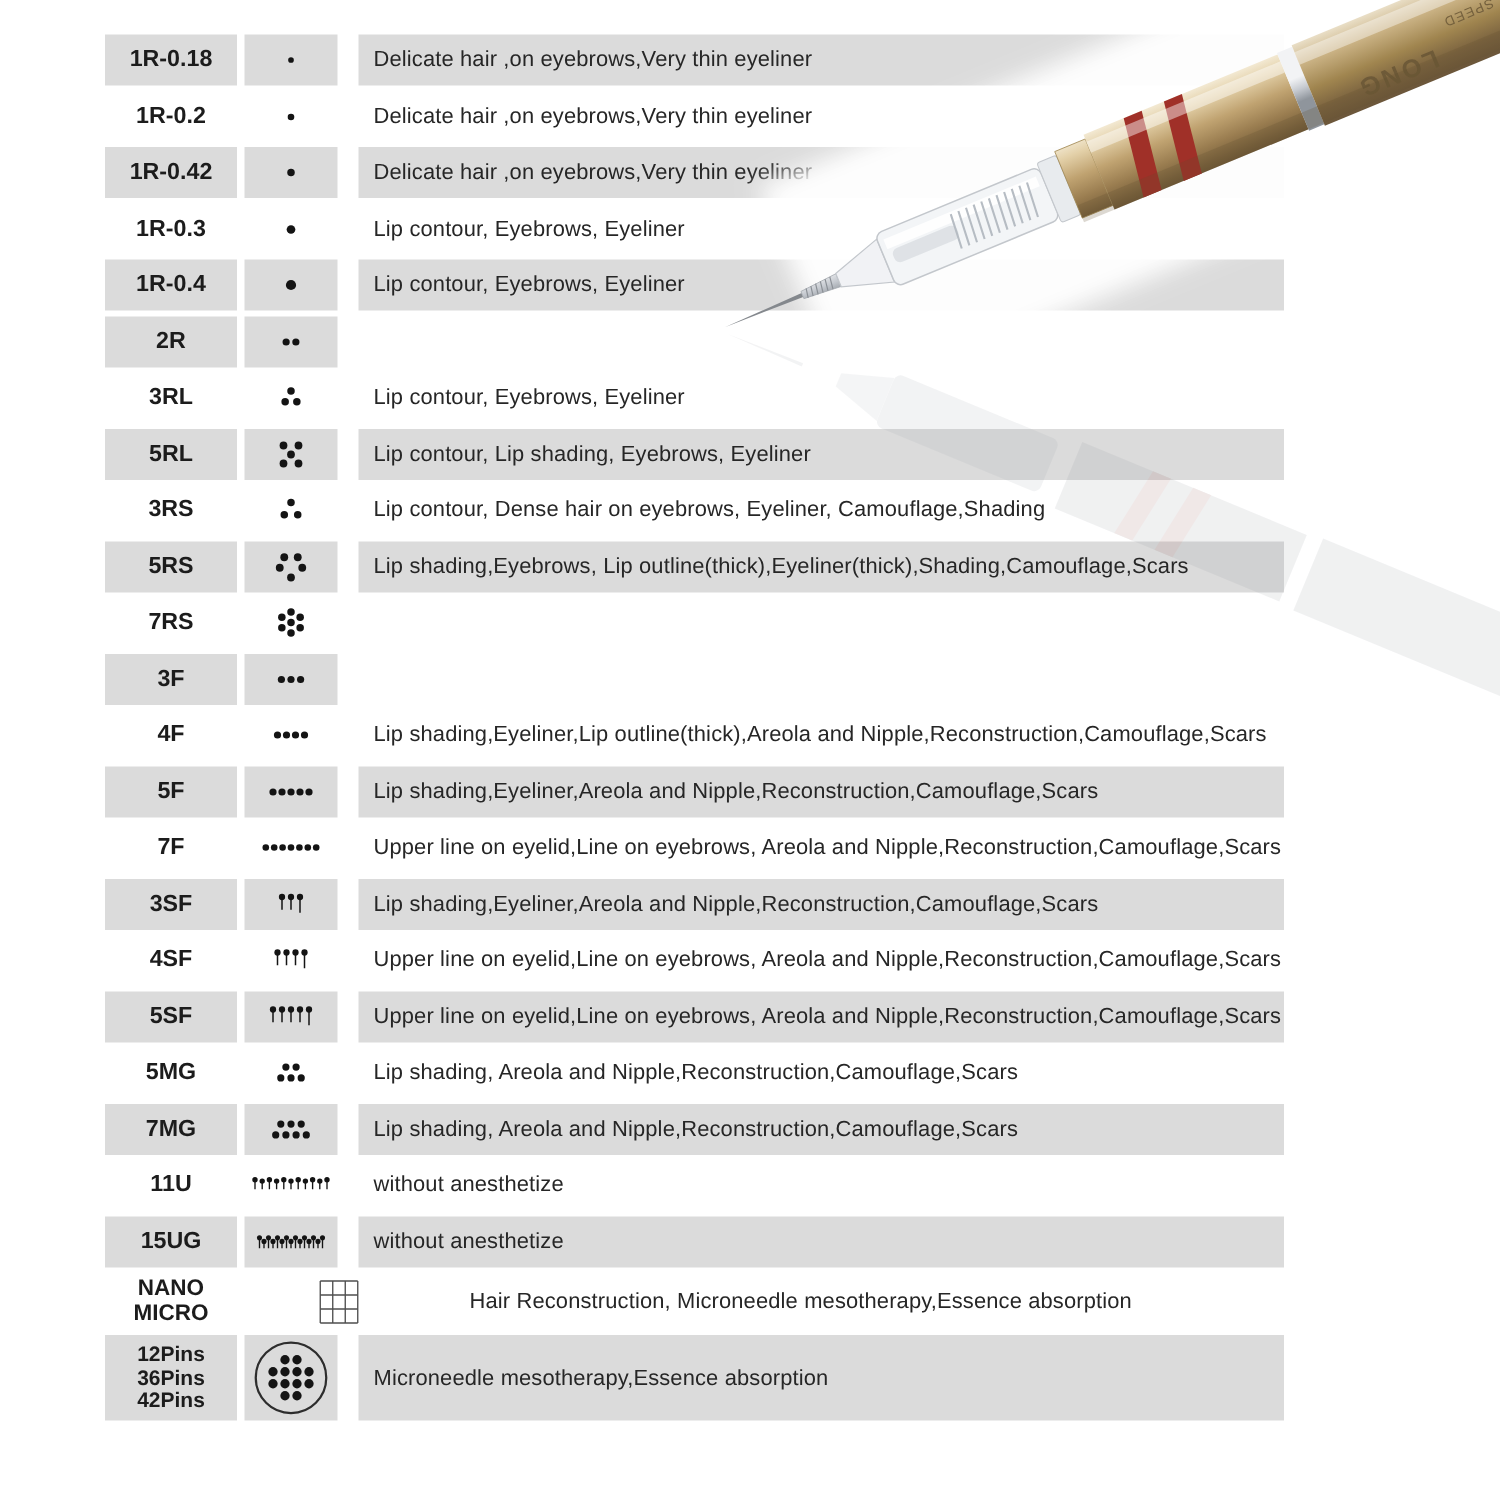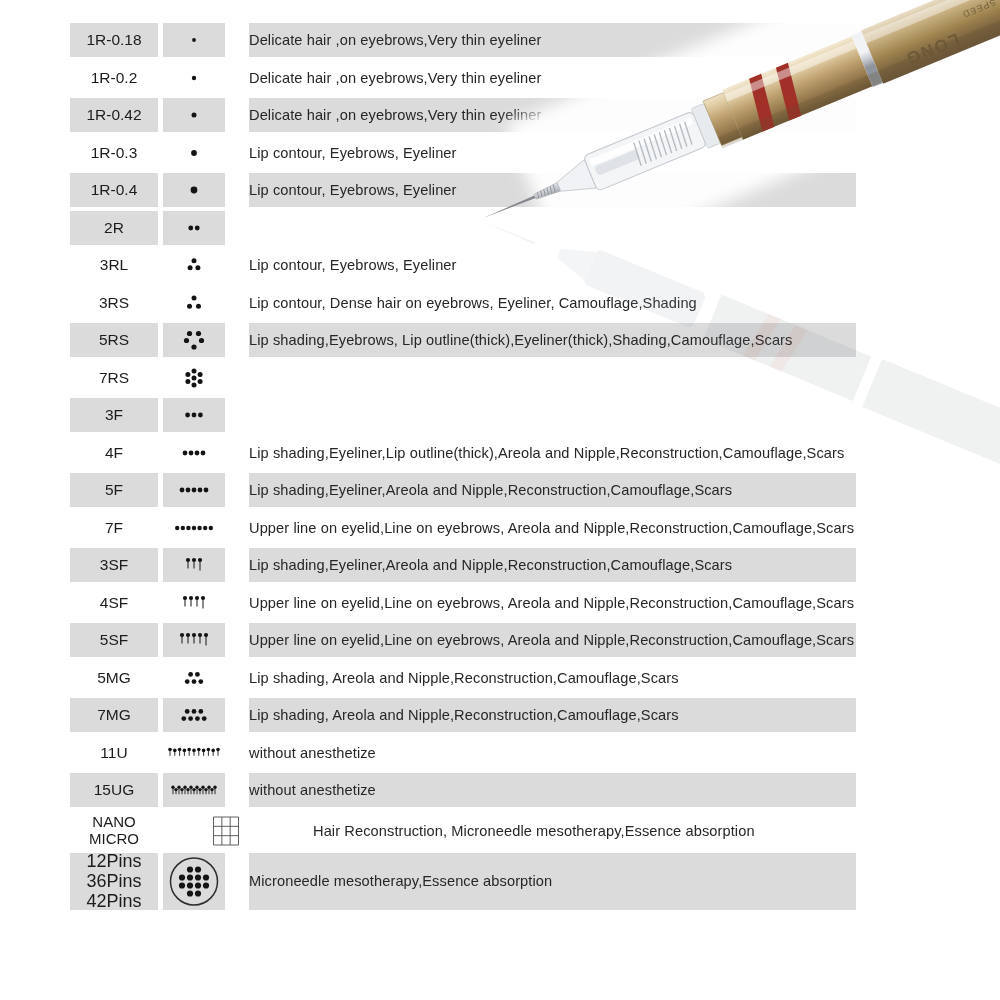--- a/index.html
+++ b/index.html
@@ -9,27 +9,27 @@
     font-family:"Liberation Sans", sans-serif;
   }
   .needle-table{position:absolute;left:70px;top:23px;width:786px;z-index:2;}
   .row{display:flex;height:34px;margin-bottom:3.5px;}
   .row.tall{height:40px;margin-bottom:2px;gap:32px;}
   .row.xtall{height:57px;margin-bottom:0;}
   .cell{display:flex;align-items:center;justify-content:center;background:transparent;}
   .shaded .cell{background:var(--shade,#dbdbdb);}
   .code{
     width:88px;flex:none;flex-direction:column;
-    font-weight:normal;font-size:15.5px;color:#1c1c1c;text-align:center;line-height:1.12;
+    font-weight:bold;font-size:15.5px;color:#1c1c1c;text-align:center;line-height:1.12;
   }
   .tall .code{font-size:15px;}
-  .xtall .code{font-size:18px;}
+  .xtall .code{font-size:14px;}
   .icn{width:62px;flex:none;margin-left:5px;}
   .desc{
-    flex:1;margin-left:24px;justify-content:flex-start;
+    flex:1;margin-left:14px;justify-content:flex-start;padding-left:10px;
     font-size:14.6px;color:#262626;white-space:nowrap;letter-spacing:0.1px;
   }
   .pen-photo{position:absolute;left:460px;top:0;width:540px;height:620px;z-index:3;pointer-events:none;}
 </style>
 </head>
 <body style="--shade: #dbdbdb;">
 
 <div class="needle-table" id="needle-table">
     <div class="row shaded">
       <div class="cell code">1R-0.18</div>
@@ -88,20 +88,33 @@
     <div class="row">
       <div class="cell code">3RL</div>
       <div class="cell icn">
         <svg viewBox="0 0 62 34" width="62" height="34">
           <circle cx="31" cy="12.7" r="2.5" fill="#141414"></circle>
           <circle cx="27.1" cy="19.8" r="2.5" fill="#141414"></circle>
           <circle cx="34.9" cy="19.8" r="2.5" fill="#141414"></circle>
         </svg>
       </div>
       <div class="cell desc">Lip contour, Eyebrows, Eyeliner</div>
+    </div>
+    <div class="row shaded">
+      <div class="cell code">5RL</div>
+      <div class="cell icn">
+        <svg viewBox="0 0 62 34" width="62" height="34">
+          <circle cx="26" cy="11" r="2.6" fill="#141414"></circle>
+          <circle cx="36" cy="11" r="2.6" fill="#141414"></circle>
+          <circle cx="31" cy="17" r="2.6" fill="#141414"></circle>
+          <circle cx="26" cy="23" r="2.6" fill="#141414"></circle>
+          <circle cx="36" cy="23" r="2.6" fill="#141414"></circle>
+        </svg>
+      </div>
+      <div class="cell desc">Lip contour, Lip shading, Eyebrows, Eyeliner</div>
     </div>
     <div class="row">
       <div class="cell code">3RS</div>
       <div class="cell icn">
         <svg viewBox="0 0 62 34" width="62" height="34">
           <circle cx="31" cy="12.055" r="2.5" fill="#141414"></circle>
           <circle cx="26.515" cy="20.22" r="2.5" fill="#141414"></circle>
           <circle cx="35.485" cy="20.22" r="2.5" fill="#141414"></circle>
         </svg>
       </div>

